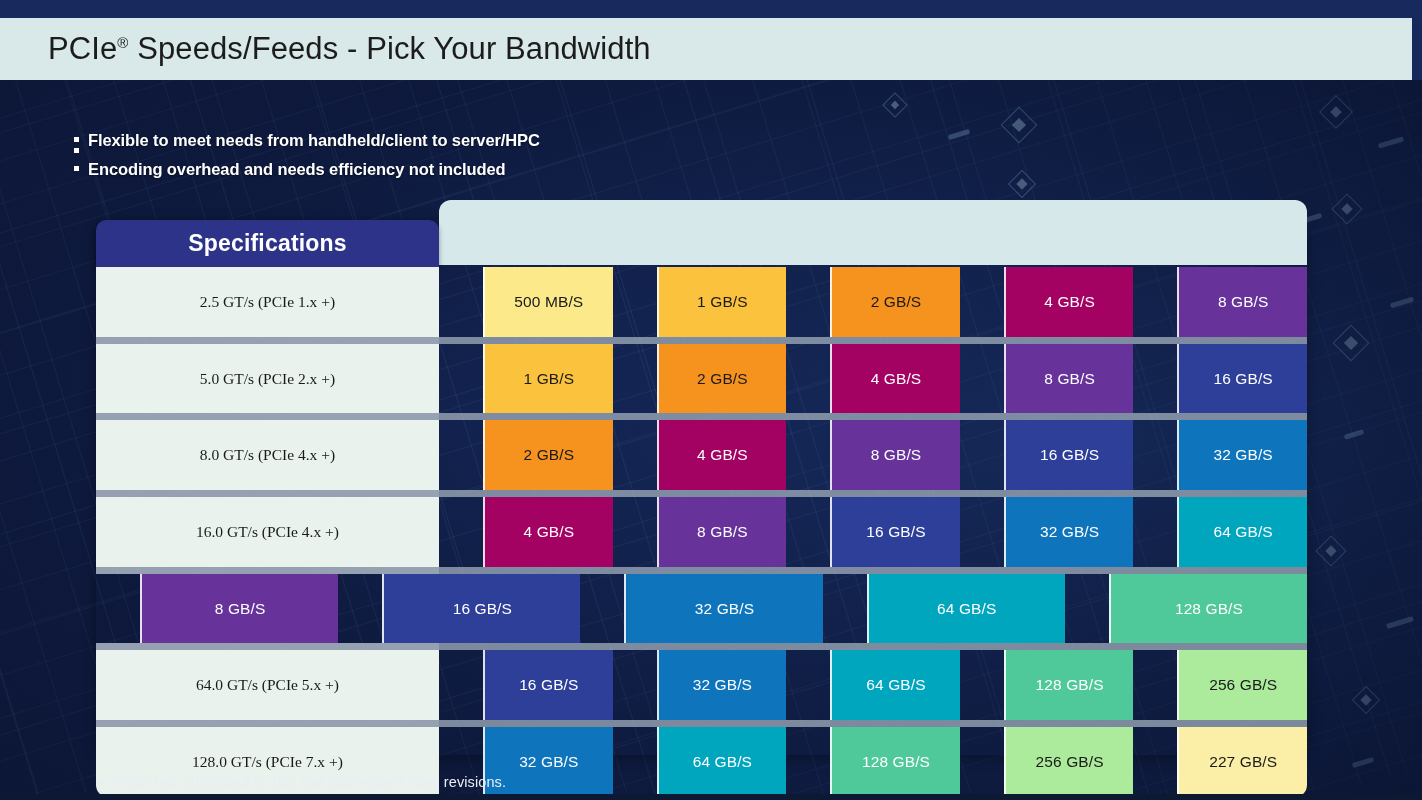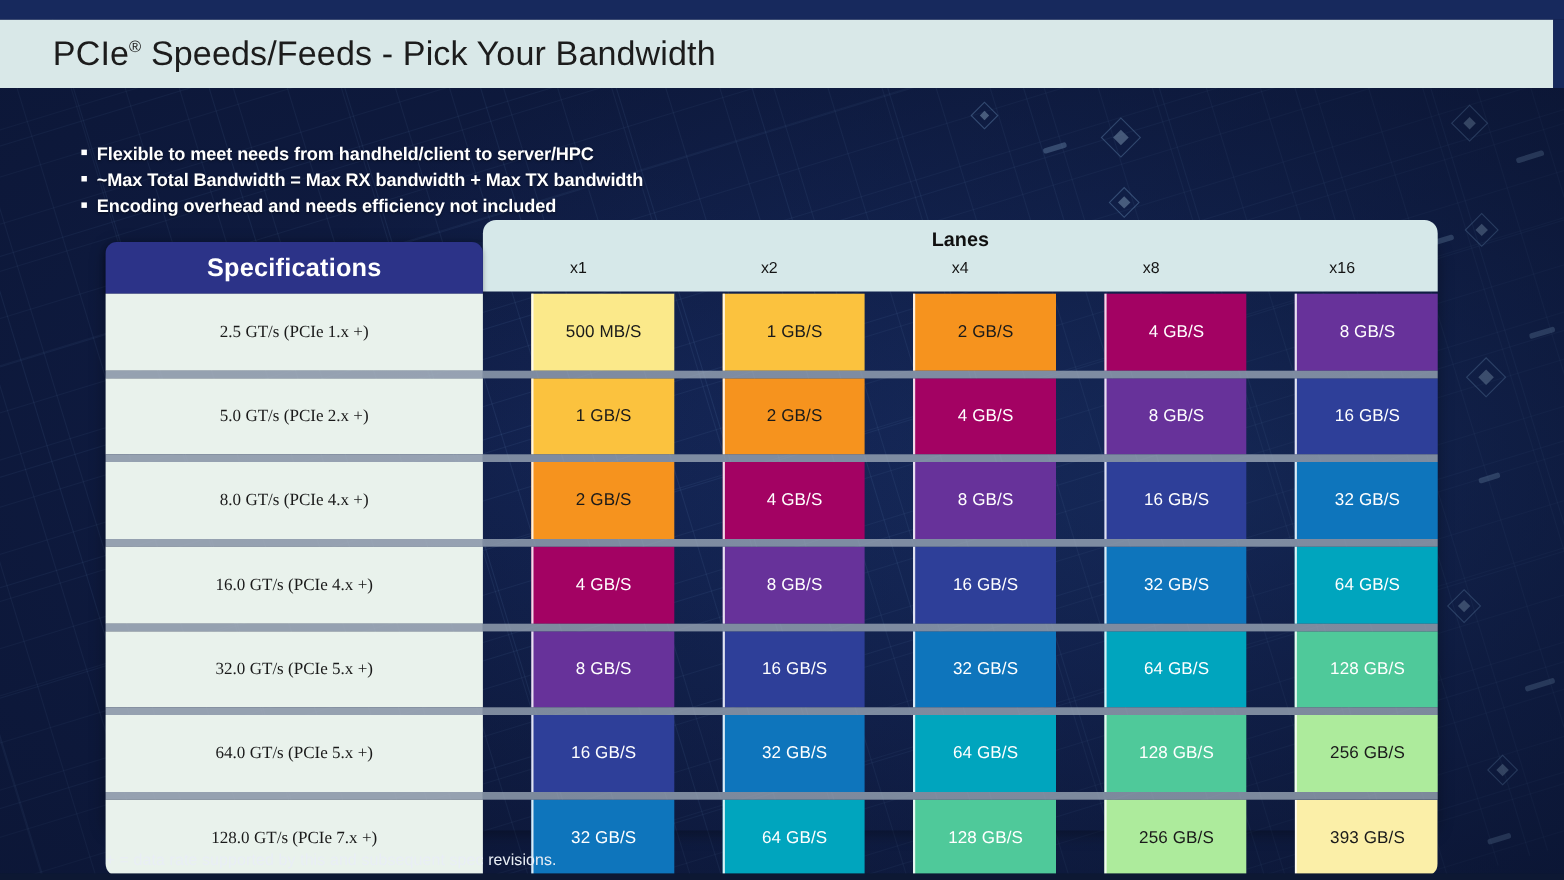--- a/index.html
+++ b/index.html
@@ -303,40 +303,31 @@
   </div>
   <div id="right-edge"></div>
 
   <div id="bullets">
     <div class="bullet">
         <span class="sq"></span>
         <span>Flexible to meet needs from handheld/client to server/HPC</span>
       </div>
     <div class="bullet">
         <span class="sq"></span>
-        <span>~Max Total Bandwidth = Max RX bandwidth + Max TX bandwidth</span>
       </div>
     <div class="bullet">
         <span class="sq"></span>
         <span>Encoding overhead and needs efficiency not included</span>
       </div>
   </div>
 
   <div id="table-wrap">
     <div id="card-edge"></div>
 
     <div id="lanes-panel">
-      <div id="lanes-title">Lanes</div>
-      <div id="lane-labels">
-        <div class="lane-label">x1</div>
-        <div class="lane-label">x2</div>
-        <div class="lane-label">x4</div>
-        <div class="lane-label">x8</div>
-        <div class="lane-label">x16</div>
-      </div>
     </div>
 
     <div id="spec-head">
       <span id="spec-head-label">Specifications</span>
     </div>
 
     <div id="table-body">
         <div class="row">
           <div class="spec-cell">2.5 GT/s (PCIe 1.x +)</div>
           <div class="data-cell" style="background: rgb(251, 233, 138); color: rgb(26, 26, 26);">500 MB/S</div>
@@ -379,21 +370,20 @@
           <div class="data-cell" style="background: rgb(103, 50, 154); color: rgb(255, 255, 255);">8 GB/S</div>
           <div class="data-cell" style="background: rgb(46, 63, 153); color: rgb(255, 255, 255);">16 GB/S</div>
           <div class="data-cell" style="background: rgb(14, 117, 188); color: rgb(255, 255, 255);">32 GB/S</div>
           <div class="data-cell" style="background: rgb(0, 165, 190); color: rgb(255, 255, 255);">64 GB/S</div>
         </div>
         <div class="row-gap">
           <div class="spec-gap"></div>
           <div class="data-gap"></div>
         </div>
         <div class="row">
-          <div class="spec-cell">32.0 GT/s (PCIe 5.x +)</div>
           <div class="data-cell" style="background: rgb(103, 50, 154); color: rgb(255, 255, 255);">8 GB/S</div>
           <div class="data-cell" style="background: rgb(46, 63, 153); color: rgb(255, 255, 255);">16 GB/S</div>
           <div class="data-cell" style="background: rgb(14, 117, 188); color: rgb(255, 255, 255);">32 GB/S</div>
           <div class="data-cell" style="background: rgb(0, 165, 190); color: rgb(255, 255, 255);">64 GB/S</div>
           <div class="data-cell" style="background: rgb(79, 201, 154); color: rgb(255, 255, 255);">128 GB/S</div>
         </div>
         <div class="row-gap">
           <div class="spec-gap"></div>
           <div class="data-gap"></div>
         </div>
@@ -408,21 +398,21 @@
         <div class="row-gap">
           <div class="spec-gap"></div>
           <div class="data-gap"></div>
         </div>
         <div class="row">
           <div class="spec-cell">128.0 GT/s (PCIe 7.x +)</div>
           <div class="data-cell" style="background: rgb(14, 117, 188); color: rgb(255, 255, 255);">32 GB/S</div>
           <div class="data-cell" style="background: rgb(0, 165, 190); color: rgb(255, 255, 255);">64 GB/S</div>
           <div class="data-cell" style="background: rgb(79, 201, 154); color: rgb(255, 255, 255);">128 GB/S</div>
           <div class="data-cell" style="background: rgb(173, 235, 156); color: rgb(26, 26, 26);">256 GB/S</div>
-          <div class="data-cell" style="background: rgb(251, 239, 168); color: rgb(26, 26, 26);">393 GB/S</div>
+          <div class="data-cell" style="background: rgb(251, 239, 168); color: rgb(26, 26, 26);">227 GB/S</div>
         </div>
       </div>
   </div>
 
   <div id="footnote">+ = data rate supported by this and subsequent spec revisions.</div>
 
   <div id="bottom-bar"></div>
 </div>
 
 </body></html>

